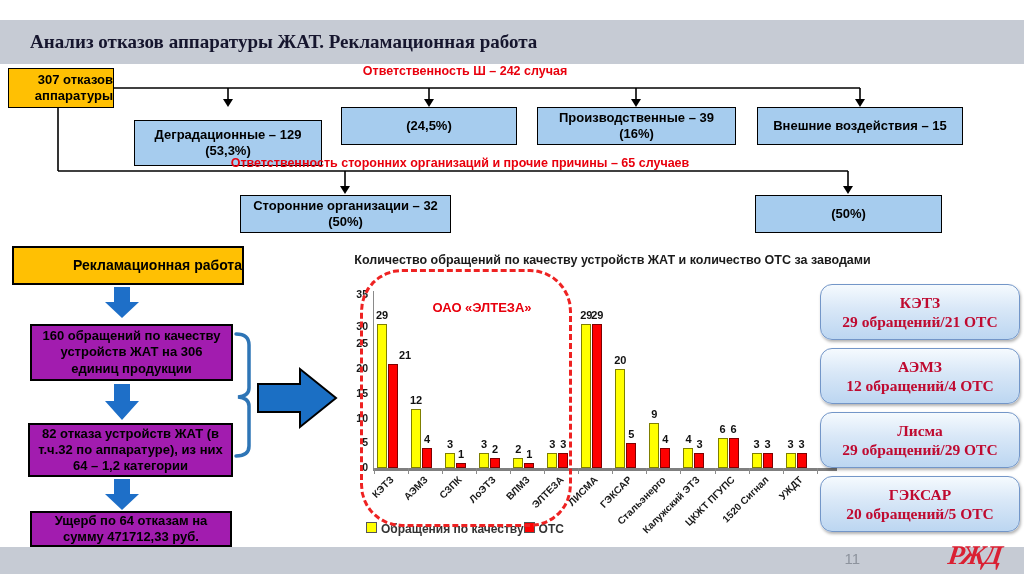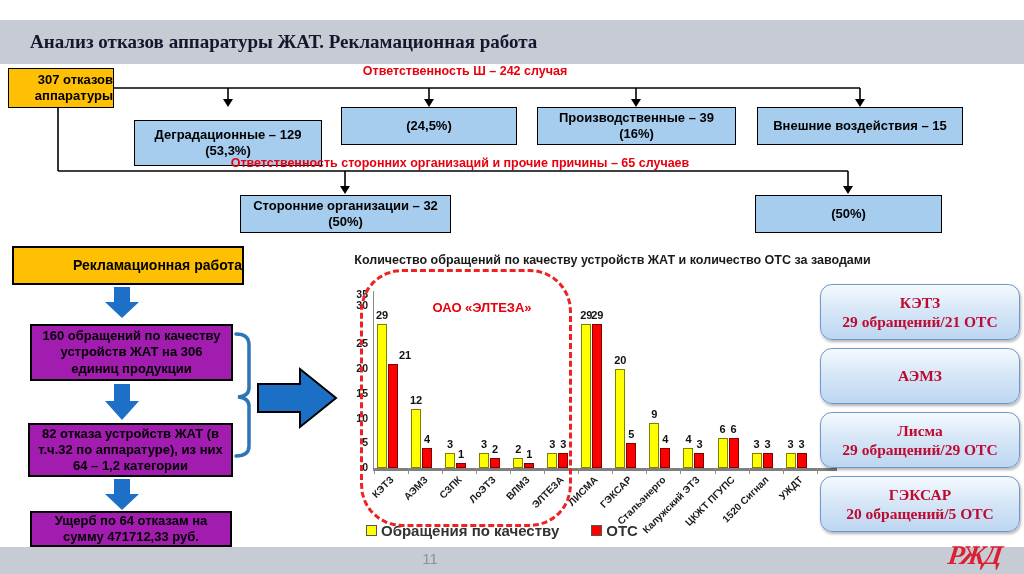--- a/index.html
+++ b/index.html
@@ -16,29 +16,29 @@
   .green{background:#a21caf;border-width:2px;font-size:13px;}
   .red-label{color:#e8000d;font-weight:bold;font-size:12.5px;text-align:center;z-index:3;}
   .chart-title{font-weight:bold;font-size:12.5px;color:#1a1a1a;text-align:center;}
   .ytick{font-weight:bold;font-size:10.5px;color:#1a1a1a;text-align:right;}
   .xlab{font-weight:bold;font-size:10px;color:#1a1a1a;text-align:right;
         transform:rotate(-45deg);transform-origin:100% 0%;white-space:nowrap;}
   .bar{border:1px solid rgba(0,0,0,0.5);}
   .bval{font-weight:bold;font-size:11px;color:#111;text-align:center;}
   .dash-zone{border:3.5px dashed #ee2222;border-radius:42px;z-index:4;}
   .zone-label{color:#e8000d;font-weight:bold;font-size:13px;text-align:center;z-index:5;}
-  .legend{display:flex;gap:32px;align-items:center;font-size:15px;font-weight:bold;color:#333;text-align:center;}
+  .legend{display:flex;gap:0;align-items:center;font-size:12px;font-weight:bold;color:#333;text-align:center;}
   .legend .sw{width:9px;height:9px;border:1px solid #555;display:inline-block;margin-right:4px;}
   .card{background:linear-gradient(180deg,#f5fafe 0%,#d8e7f7 45%,#bcd6f1 100%);
         border:1.8px solid #7396c8;border-radius:12px;color:#bf0a30;
         font-family:"Liberation Serif",serif;font-weight:bold;font-size:15.5px;text-align:center;
         display:flex;flex-direction:column;justify-content:center;gap:1px;
         box-shadow:1px 2px 3px rgba(0,0,0,0.3);z-index:3;}
   .ftr{left:0;top:547px;width:1024px;height:27px;background:#c6cbd4;}
-  .pagenum{left:0;top:550px;width:860px;text-align:center;font-size:15px;color:#8d939d;}
+  .pagenum{left:0;top:550px;width:860px;text-align:right;font-size:15px;color:#8d939d;}
   .logo{left:948px;top:540px;width:70px;height:32px;font-family:"Liberation Serif",serif;
         font-style:italic;font-weight:bold;font-size:27px;color:#da2032;
         transform:skewX(-8deg);letter-spacing:-2px;z-index:6;}
   svg.overlay{position:absolute;left:0;top:0;z-index:2;pointer-events:none;}
 </style>
 </head>
 <body>
 
 <div class="abs hdr">
   <div class="abs hdr-title">Анализ отказов аппаратуры ЖАТ. Рекламационная работа</div>
@@ -110,21 +110,21 @@
 <div class="abs chart-title" style="left:350px;top:253px;width:525px;">Количество обращений по качеству устройств ЖАТ и количество ОТС за заводами</div>
 <div id="chart-layer" class="abs" style="left:0;top:0;width:1024px;height:574px;z-index:1;">
     <div class="abs " style="left: 373px; top: 290.75px; width: 1px; height: 177.25px; background: rgb(138, 138, 138);"></div>
     <div class="abs " style="left: 373px; top: 468px; width: 464px; height: 3px; background: rgb(127, 127, 127);"></div>
     <div class="abs ytick" style="left: 340px; top: 461px; width: 28px;">0</div>
     <div class="abs ytick" style="left: 340px; top: 436.25px; width: 28px;">5</div>
     <div class="abs ytick" style="left: 340px; top: 411.5px; width: 28px;">10</div>
     <div class="abs ytick" style="left: 340px; top: 386.75px; width: 28px;">15</div>
     <div class="abs ytick" style="left: 340px; top: 362px; width: 28px;">20</div>
     <div class="abs ytick" style="left: 340px; top: 337.25px; width: 28px;">25</div>
-    <div class="abs ytick" style="left: 340px; top: 299px; width: 28px;">30</div>
+    <div class="abs ytick" style="left: 340px; top: 320px; width: 28px;">30</div>
     <div class="abs ytick" style="left: 340px; top: 287.75px; width: 28px;">35</div>
     <div class="abs " style="left: 374px; top: 468px; width: 1px; height: 6px; background: rgb(138, 138, 138);"></div>
     <div class="abs " style="left: 408.05px; top: 468px; width: 1px; height: 6px; background: rgb(138, 138, 138);"></div>
     <div class="abs " style="left: 442.1px; top: 468px; width: 1px; height: 6px; background: rgb(138, 138, 138);"></div>
     <div class="abs " style="left: 476.15px; top: 468px; width: 1px; height: 6px; background: rgb(138, 138, 138);"></div>
     <div class="abs " style="left: 510.2px; top: 468px; width: 1px; height: 6px; background: rgb(138, 138, 138);"></div>
     <div class="abs " style="left: 544.25px; top: 468px; width: 1px; height: 6px; background: rgb(138, 138, 138);"></div>
     <div class="abs " style="left: 578.3px; top: 468px; width: 1px; height: 6px; background: rgb(138, 138, 138);"></div>
     <div class="abs " style="left: 612.35px; top: 468px; width: 1px; height: 6px; background: rgb(138, 138, 138);"></div>
     <div class="abs " style="left: 646.4px; top: 468px; width: 1px; height: 6px; background: rgb(138, 138, 138);"></div>
@@ -211,20 +211,21 @@
     <span class="sw" id="sw1" style="background: rgb(254, 0, 0);"></span><span>ОТС</span>
   </span>
 </div>
 
 <div class="abs card" style="left:820px;top:284px;width:200px;height:56px;">
   <span>КЭТЗ</span>
   <span>29 обращений/21 ОТС</span>
 </div>
 <div class="abs card" style="left:820px;top:348px;width:200px;height:56px;">
   <span>АЭМЗ</span>
+  <span>12 обращений/4 ОТС</span>
 </div>
 <div class="abs card" style="left:820px;top:412px;width:200px;height:56px;">
   <span>Лисма</span>
   <span>29 обращений/29 ОТС</span>
 </div>
 <div class="abs card" style="left:820px;top:476px;width:200px;height:56px;">
   <span>ГЭКСАР</span>
   <span>20 обращений/5 ОТС</span>
 </div>
 

